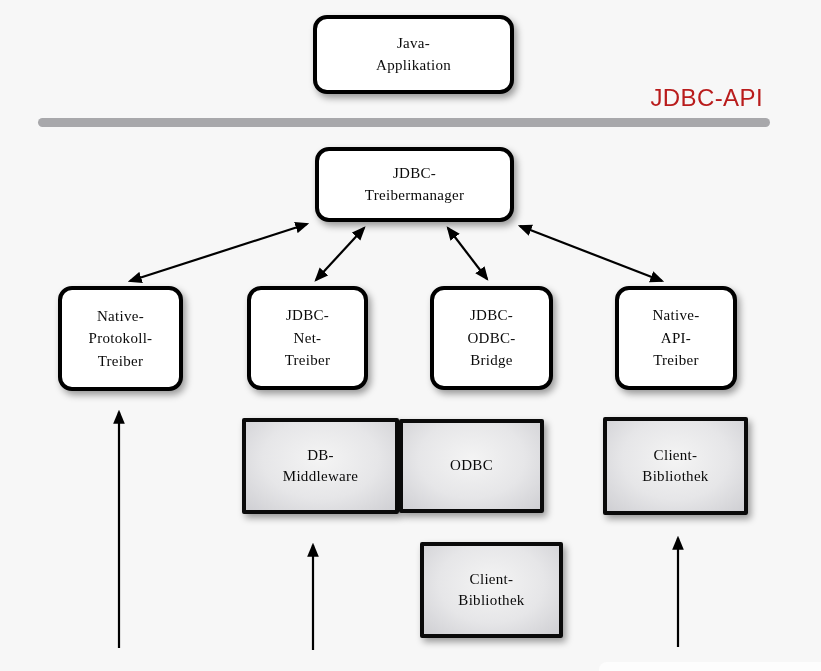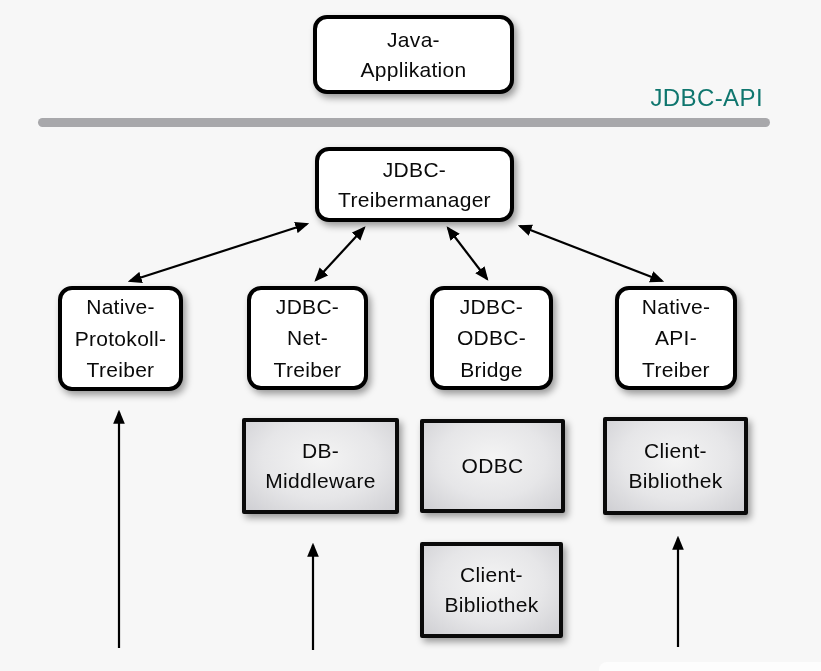--- a/index.html
+++ b/index.html
@@ -16,29 +16,29 @@
   .white{
     background:#ffffff;border:4.5px solid #000;border-radius:14px;
     box-shadow:3px 4px 7px rgba(0,0,0,0.38);
   }
   .gray{
     background:radial-gradient(ellipse at 50% 42%, #f4f4f4 0%, #e6e6e8 55%, #cfcfd3 100%);
     border:4px solid #0a0a0a;border-radius:2px;
     box-shadow:3px 4px 7px rgba(0,0,0,0.38);
   }
   .label{
-    white-space:pre-line;line-height:1.42;font-size:21px;letter-spacing:0.3px;
+    white-space:pre-line;line-height:1.42;font-size:15px;letter-spacing:0.3px;font-family:Liberation Serif, serif;
   }
   .divider{
     position:absolute;left:38px;top:118px;width:732px;height:9px;
     border-radius:5px;background:#a8a8ab;
   }
   .api-label{
     position:absolute;left:563px;top:84px;width:200px;height:28px;
-    text-align:right;font-size:24px;letter-spacing:0.4px;color:#0f766e;
+    text-align:right;font-size:24px;letter-spacing:0.4px;color:#b91c1c;
   }
   .cutoff{
     position:absolute;left:599px;top:662px;width:222px;height:10px;
     background:#fdfdfd;border-top-left-radius:8px;
   }
 </style>
 </head>
 <body>
 
 <div class="stage">
@@ -94,21 +94,21 @@
     <span class="label" style="line-height:1.5;">Native-
 API-
 Treiber</span>
   </div>
 
   <div class="box gray" style="left:230px;top:418px;width:157px;height:96px;margin-left:12px;">
     <span class="label">DB-
 Middleware</span>
   </div>
 
-  <div class="box gray" style="left:420px;top:419px;width:145px;height:94px;">
+  <div class="box gray" style="left:399px;top:419px;width:145px;height:94px;">
     <span class="label">ODBC</span>
   </div>
 
   <div class="box gray" style="left:603px;top:417px;width:145px;height:98px;">
     <span class="label">Client-
 Bibliothek</span>
   </div>
 
   <div class="box gray" style="left:420px;top:542px;width:143px;height:96px;">
     <span class="label">Client-

